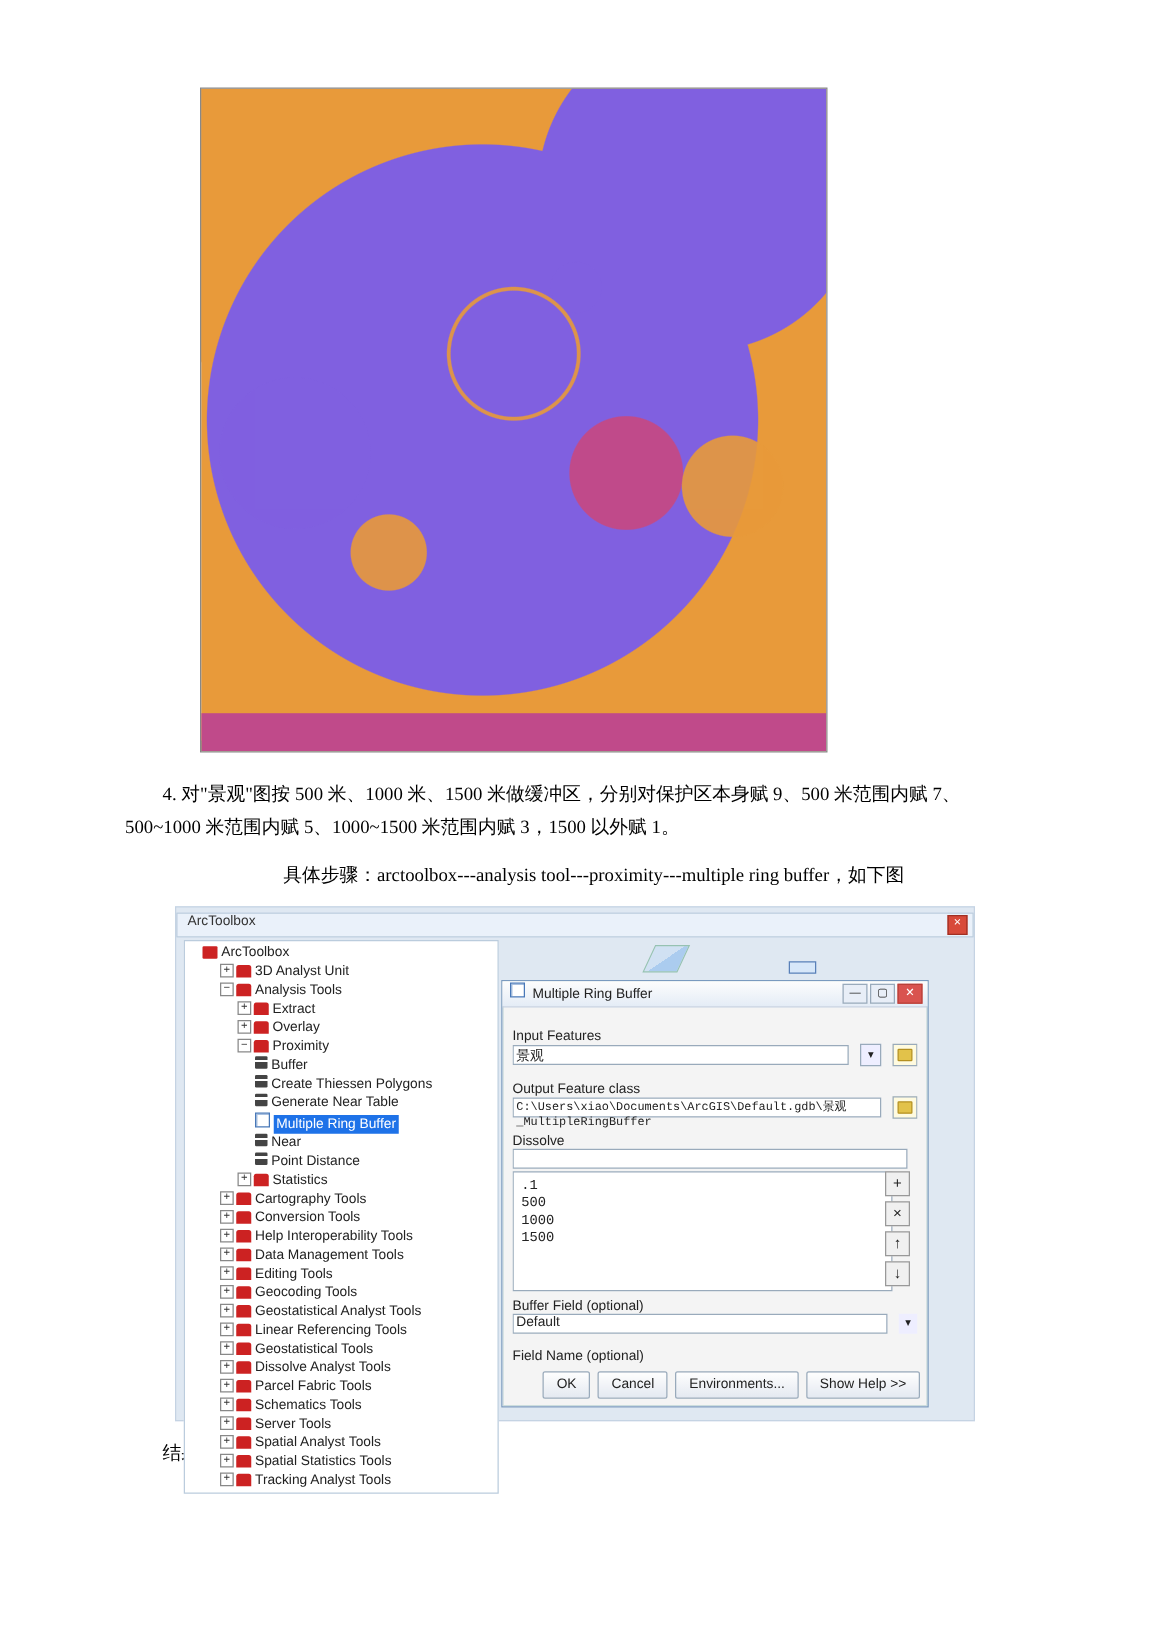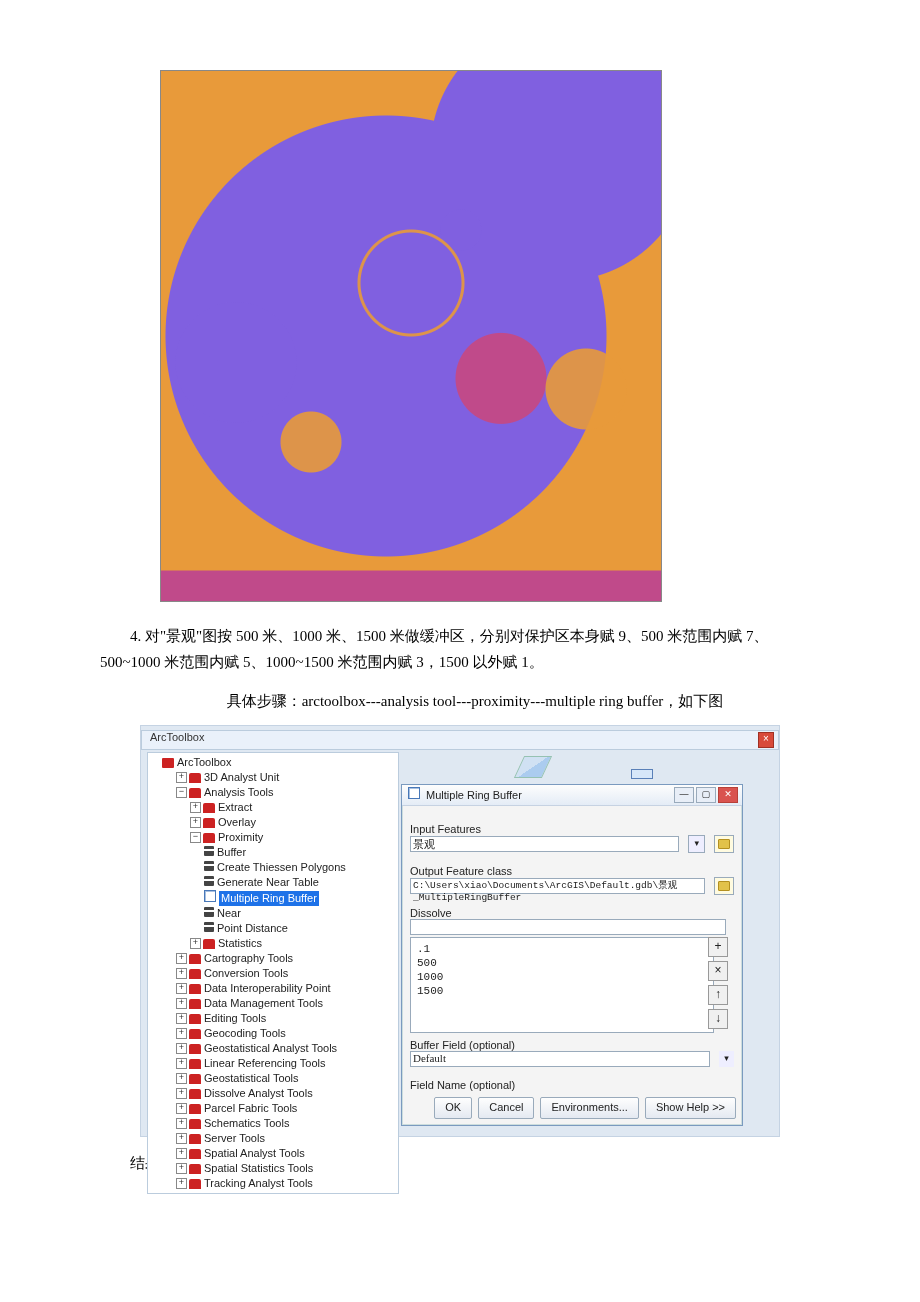--- a/index.html
+++ b/index.html
@@ -147,21 +147,21 @@
     display:inline-flex; align-items:center; justify-content:center;
   }
   .folder-icon { width:10px; height:8px; background:#e2c24a; border:1px solid #b49020; border-radius:1px; }
   .dropdown-arrow { width:16px; height:16px; border:1px solid #9ab; background:#eef; font-size:9px; text-align:center; line-height:14px; }
   .distlist {
     width:290px; height:86px; border:1px solid #9ab; background:#fff;
     padding:4px 6px; font-family:"Courier New",monospace; font-size:11px; line-height:14px;
     position:relative;
   }
   .sqbtn { width:18px; height:18px; border:1px solid #999; background:#f0f0f0; font-size:12px; text-align:center; line-height:16px; }
-  .wide-input { width:310px; height:14px; background:#fff; border:1px solid #9ab; padding:0 2px; font-size:11px; display:inline-block;font-family:Liberation Serif, serif; }
+  .wide-input { width:310px; height:14px; background:#fff; border:1px solid #9ab; padding:0 2px; font-size:11px; display:inline-block; }
   .dlg-buttons {
     position:absolute; right:6px; bottom:6px; display:flex; gap:6px;justify-content:space-between;
   }
   .btn {
     height:20px; padding:0 10px;
     border:1px solid #9ab; background:linear-gradient(#fefefe,#e4e9f1);
     font-size:11px; line-height:18px; border-radius:2px;
   }
   .tiny-page-shape {
     position:absolute; left:378px; top:30px;
@@ -213,21 +213,21 @@
                     <li><span class="i-script"></span><span class="sel">Multiple Ring Buffer</span></li>
                     <li><span class="i-hammer"></span><span>Near</span></li>
                     <li><span class="i-hammer"></span><span>Point Distance</span></li>
                   </ul>
                 </li>
                 <li><span class="plusminus">+</span><span class="tb-icon i-redtool"></span><span>Statistics</span></li>
               </ul>
             </li>
             <li><span class="plusminus">+</span><span class="tb-icon i-redtool"></span><span>Cartography Tools</span></li>
             <li><span class="plusminus">+</span><span class="tb-icon i-redtool"></span><span>Conversion Tools</span></li>
-            <li><span class="plusminus">+</span><span class="tb-icon i-redtool"></span><span>Data Interoperability Point</span></li>
+            <li><span class="plusminus">+</span><span class="tb-icon i-redtool"></span><span>Help Interoperability Tools</span></li>
             <li><span class="plusminus">+</span><span class="tb-icon i-redtool"></span><span>Data Management Tools</span></li>
             <li><span class="plusminus">+</span><span class="tb-icon i-redtool"></span><span>Editing Tools</span></li>
             <li><span class="plusminus">+</span><span class="tb-icon i-redtool"></span><span>Geocoding Tools</span></li>
             <li><span class="plusminus">+</span><span class="tb-icon i-redtool"></span><span>Geostatistical Analyst Tools</span></li>
             <li><span class="plusminus">+</span><span class="tb-icon i-redtool"></span><span>Linear Referencing Tools</span></li>
             <li><span class="plusminus">+</span><span class="tb-icon i-redtool"></span><span>Geostatistical Tools</span></li>
             <li><span class="plusminus">+</span><span class="tb-icon i-redtool"></span><span>Dissolve Analyst Tools</span></li>
             <li><span class="plusminus">+</span><span class="tb-icon i-redtool"></span><span>Parcel Fabric Tools</span></li>
             <li><span class="plusminus">+</span><span class="tb-icon i-redtool"></span><span>Schematics Tools</span></li>
             <li><span class="plusminus">+</span><span class="tb-icon i-redtool"></span><span>Server Tools</span></li>

